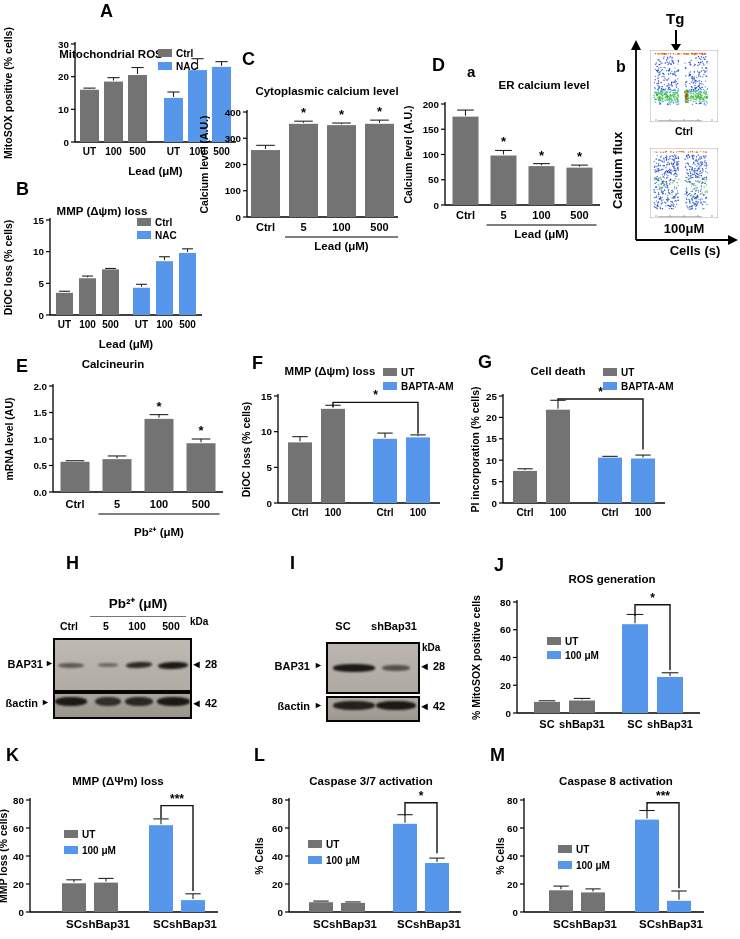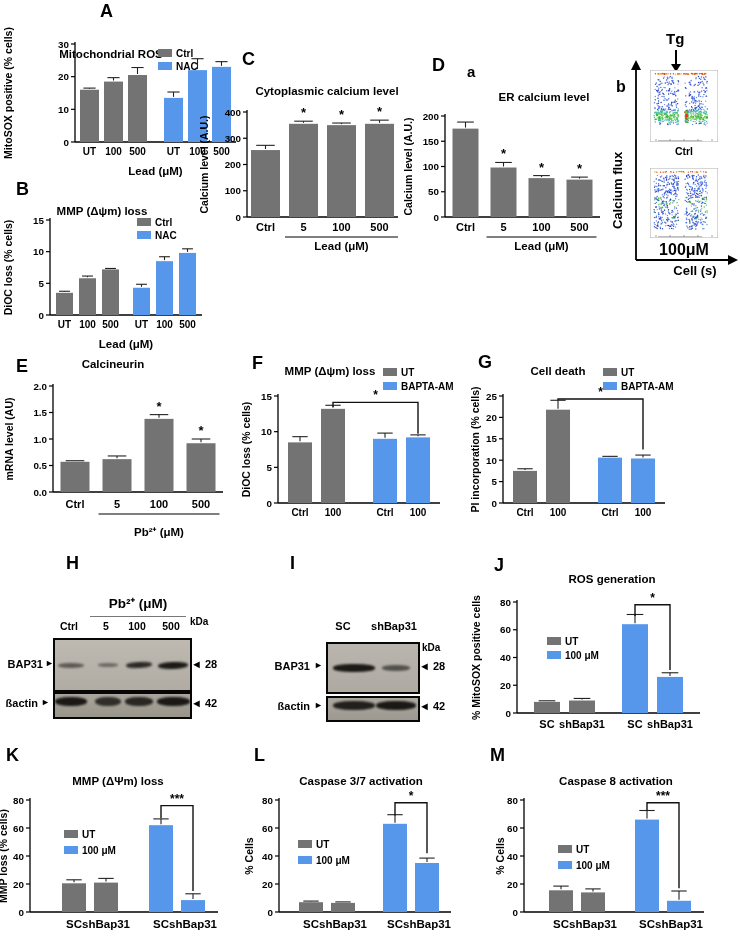--- a/index.html
+++ b/index.html
@@ -152,21 +152,21 @@
         <text x="143.5" y="41.02499999999999" text-anchor="middle" font-size="13" font-weight="bold" fill="#000">*</text>
         <text x="143.5" y="153" text-anchor="middle" font-size="11" font-weight="bold" fill="#000">100</text>
         <rect x="167" y="45.8125" width="29" height="93.1875" fill="#737373"></rect>
         <line x1="181.5" y1="44.8125" x2="181.5" y2="42.1375" stroke="#222222" stroke-width="1.1"></line>
         <line x1="172.22" y1="42.1375" x2="190.78" y2="42.1375" stroke="#222222" stroke-width="1.1"></line>
         <text x="181.5" y="38.1375" text-anchor="middle" font-size="13" font-weight="bold" fill="#000">*</text>
         <text x="181.5" y="153" text-anchor="middle" font-size="11" font-weight="bold" fill="#000">500</text>
         <line x1="87" y1="159" x2="200" y2="159" stroke="#555" stroke-width="1.6"></line>
         <text x="143.5" y="172" text-anchor="middle" font-size="11.5" font-weight="bold" fill="#000">Lead (μM)</text>
       </svg></div>
-  <div class="chart-host" style="left: 400px; top: 82px; width: 215px; height: 200px;"><svg width="215" height="200" style="overflow:visible">
+  <div class="chart-host" style="left: 400px; top: 70px; width: 215px; height: 200px;"><svg width="215" height="200" style="overflow:visible">
         <text x="144" y="19" text-anchor="middle" font-size="11.5" font-weight="bold" fill="#000">ER calcium level</text>
         <text x="12" y="84.5" text-anchor="middle" font-size="10.5" font-weight="bold" fill="#000" transform="rotate(-90 12 84.5)">Calcium level (A.U.)</text>
         <line x1="45" y1="32" x2="45" y2="135" stroke="#000" stroke-width="1.3"></line>
         <line x1="45" y1="135" x2="200" y2="135" stroke="#000" stroke-width="1.3"></line>
         <line x1="41" y1="135" x2="45" y2="135" stroke="#000" stroke-width="1.2"></line>
         <text x="39" y="138.5" text-anchor="end" font-size="9.8" font-weight="bold" fill="#000">0</text>
         <line x1="41" y1="109.75" x2="45" y2="109.75" stroke="#000" stroke-width="1.2"></line>
         <text x="39" y="113.25" text-anchor="end" font-size="9.8" font-weight="bold" fill="#000">50</text>
         <line x1="41" y1="84.5" x2="45" y2="84.5" stroke="#000" stroke-width="1.2"></line>
         <text x="39" y="88" text-anchor="end" font-size="9.8" font-weight="bold" fill="#000">100</text>
@@ -377,21 +377,21 @@
         <line x1="193" y1="151.1" x2="193" y2="145.8" stroke="#222222" stroke-width="1.1"></line>
         <line x1="185.32" y1="145.8" x2="200.68" y2="145.8" stroke="#222222" stroke-width="1.1"></line>
         <text x="193" y="180" text-anchor="middle" font-size="11.5" font-weight="bold" fill="#000">shBap31</text>
         <rect x="64" y="82" width="14" height="8" fill="#737373"></rect>
         <text x="82" y="89.5" text-anchor="start" font-size="10" font-weight="bold" fill="#000">UT</text>
         <rect x="64" y="98" width="14" height="8" fill="#5696EB"></rect>
         <text x="82" y="105.5" text-anchor="start" font-size="10" font-weight="bold" fill="#000">100 μM</text>
         <path d="M161 70.2 L161 57.60000000000001 L193 57.60000000000001 L193 143" fill="none" stroke="#111" stroke-width="1.4"></path>
         <text x="177" y="54.60000000000001" text-anchor="middle" font-size="12" font-weight="bold" fill="#000">***</text>
       </svg></div>
-  <div class="chart-host" style="left: 236px; top: 748px; width: 250px; height: 186px;"><svg width="250" height="186" style="overflow:visible">
+  <div class="chart-host" style="left: 246px; top: 748px; width: 250px; height: 186px;"><svg width="250" height="186" style="overflow:visible">
         <text x="125" y="37" text-anchor="middle" font-size="11.5" font-weight="bold" fill="#000">Caspase 3/7 activation</text>
         <text x="17" y="108" text-anchor="middle" font-size="10.5" font-weight="bold" fill="#000" transform="rotate(-90 17 108)">% Cells</text>
         <line x1="43" y1="50" x2="43" y2="164" stroke="#000" stroke-width="1.3"></line>
         <line x1="43" y1="164" x2="215" y2="164" stroke="#000" stroke-width="1.3"></line>
         <line x1="39" y1="164" x2="43" y2="164" stroke="#000" stroke-width="1.2"></line>
         <text x="37" y="167.5" text-anchor="end" font-size="9.8" font-weight="bold" fill="#000">0</text>
         <line x1="39" y1="136" x2="43" y2="136" stroke="#000" stroke-width="1.2"></line>
         <text x="37" y="139.5" text-anchor="end" font-size="9.8" font-weight="bold" fill="#000">20</text>
         <line x1="39" y1="108" x2="43" y2="108" stroke="#000" stroke-width="1.2"></line>
         <text x="37" y="111.5" text-anchor="end" font-size="9.8" font-weight="bold" fill="#000">40</text>
@@ -500,33 +500,33 @@
       <div class="abs blot-side" style="left:54px;top:104px;font-size:9px">►</div>
       <div class="abs blot-side" style="left:159px;top:104px;font-size:11px">◄ 28</div>
       <div class="abs blot-box" style="left:66px;top:140px;width:90px;height:22px;background:linear-gradient(#aca89f,#9d9990)">
         <div class="band" style="left: 5px; top: 3px; width: 42px; height: 9px; opacity: 0.9;"></div>
         <div class="band" style="left: 48px; top: 3px; width: 40px; height: 9px; opacity: 0.95;"></div>
       </div>
       <div class="abs blot-side" style="left:12px;top:144px;width:38px;text-align:right;font-size:11px">ßactin</div>
       <div class="abs blot-side" style="left:54px;top:144px;font-size:9px">►</div>
       <div class="abs blot-side" style="left:159px;top:144px;font-size:11px">◄ 42</div>
     </div>
-  <div class="abs" id="facs" style="left: 600px; top: 0px; width: 140px; height: 270px; margin-top: 20px;">
+  <div class="abs" id="facs" style="left: 600px; top: 0px; width: 140px; height: 270px;">
       <div class="abs" style="left:66px;top:10px;font-weight:bold;font-size:15px">Tg</div>
       <svg width="140" height="270" style="position:absolute;left:0;top:0;overflow:visible">
         <line x1="76" y1="30" x2="76" y2="44" stroke="#000" stroke-width="2"></line>
         <polygon points="71,44 81,44 76,52" fill="#000"></polygon>
         <line x1="36" y1="48" x2="36" y2="240" stroke="#000" stroke-width="1.8"></line>
         <polygon points="31,50 41,50 36,40" fill="#000"></polygon>
         <line x1="36" y1="240" x2="130" y2="240" stroke="#000" stroke-width="1.8"></line>
         <polygon points="128,235 128,245 138,240" fill="#000"></polygon>
       </svg>
       <div class="abs" style="left:16px;top:58px;font-weight:bold;font-size:16px">b</div>
       <div class="abs" style="left: 10px; top: 100px; width: 16px; height: 140px; font-weight: bold; font-size: 13px; writing-mode: vertical-rl; transform: rotate(180deg); text-align: center;">Calcium flux</div>
-      <div class="abs" style="left:55px;top:243px;width:80px;text-align:center;font-weight:bold;font-size:13px">Cell (s)</div>
+      <div class="abs" style="left:55px;top:243px;width:80px;text-align:center;font-weight:bold;font-size:13px">Cells (s)</div>
       <svg width="68" height="72" style="position:absolute;left:50px;top:50px">
         <rect x="0" y="0" width="68" height="72" fill="#fff" stroke="#999" stroke-width="0.8"></rect>
         <circle cx="8.54428864363581" cy="37.98053187206388" r="0.7" fill="#6b8ced"></circle>
         <circle cx="6.539766523055732" cy="45.47146254777908" r="0.7" fill="#2faa3c"></circle>
         <circle cx="37.746986160986125" cy="48.83679128706456" r="0.7" fill="#51c44e"></circle>
         <circle cx="9.687053022906184" cy="36.76355975866318" r="0.7" fill="#4a6fe0"></circle>
         <circle cx="18.741656159050763" cy="13.104319602251053" r="0.7" fill="#4a6fe0"></circle>
         <circle cx="41.21699629118666" cy="40.66367193385959" r="0.7" fill="#2f55d4"></circle>
         <circle cx="14.937608561012894" cy="50.2384389525652" r="0.7" fill="#3fb7b0"></circle>
         <circle cx="5.1966503392905" cy="38.646032589674" r="0.7" fill="#6b8ced"></circle>
@@ -1905,15 +1905,15 @@
         <circle cx="46.96409870365635" cy="4.234604087913409" r="0.7" fill="#e04a10"></circle>
         <circle cx="26.398401782503353" cy="4.024825511990115" r="0.7" fill="#e89b2a"></circle>
         <circle cx="53.676528688333924" cy="3.8557186588160692" r="0.7" fill="#e04a10"></circle>
         <line x1="6" y1="67" x2="6" y2="69" stroke="#666" stroke-width="0.6"></line>
         <line x1="20" y1="67" x2="20" y2="69" stroke="#666" stroke-width="0.6"></line>
         <line x1="34" y1="67" x2="34" y2="69" stroke="#666" stroke-width="0.6"></line>
         <line x1="48" y1="67" x2="48" y2="69" stroke="#666" stroke-width="0.6"></line>
         <line x1="62" y1="67" x2="62" y2="69" stroke="#666" stroke-width="0.6"></line>
         <rect x="8" y="68" width="44" height="1.2" fill="#8a8a8a" opacity="0.55"></rect>
       </svg>
-      <div class="abs facs-label" style="left:50px;top:221px;width:68px;font-size:16px">100μM</div>
+      <div class="abs facs-label" style="left:50px;top:221px;width:68px;font-size:13px">100μM</div>
     </div>
 </div>
 
 </body></html>

